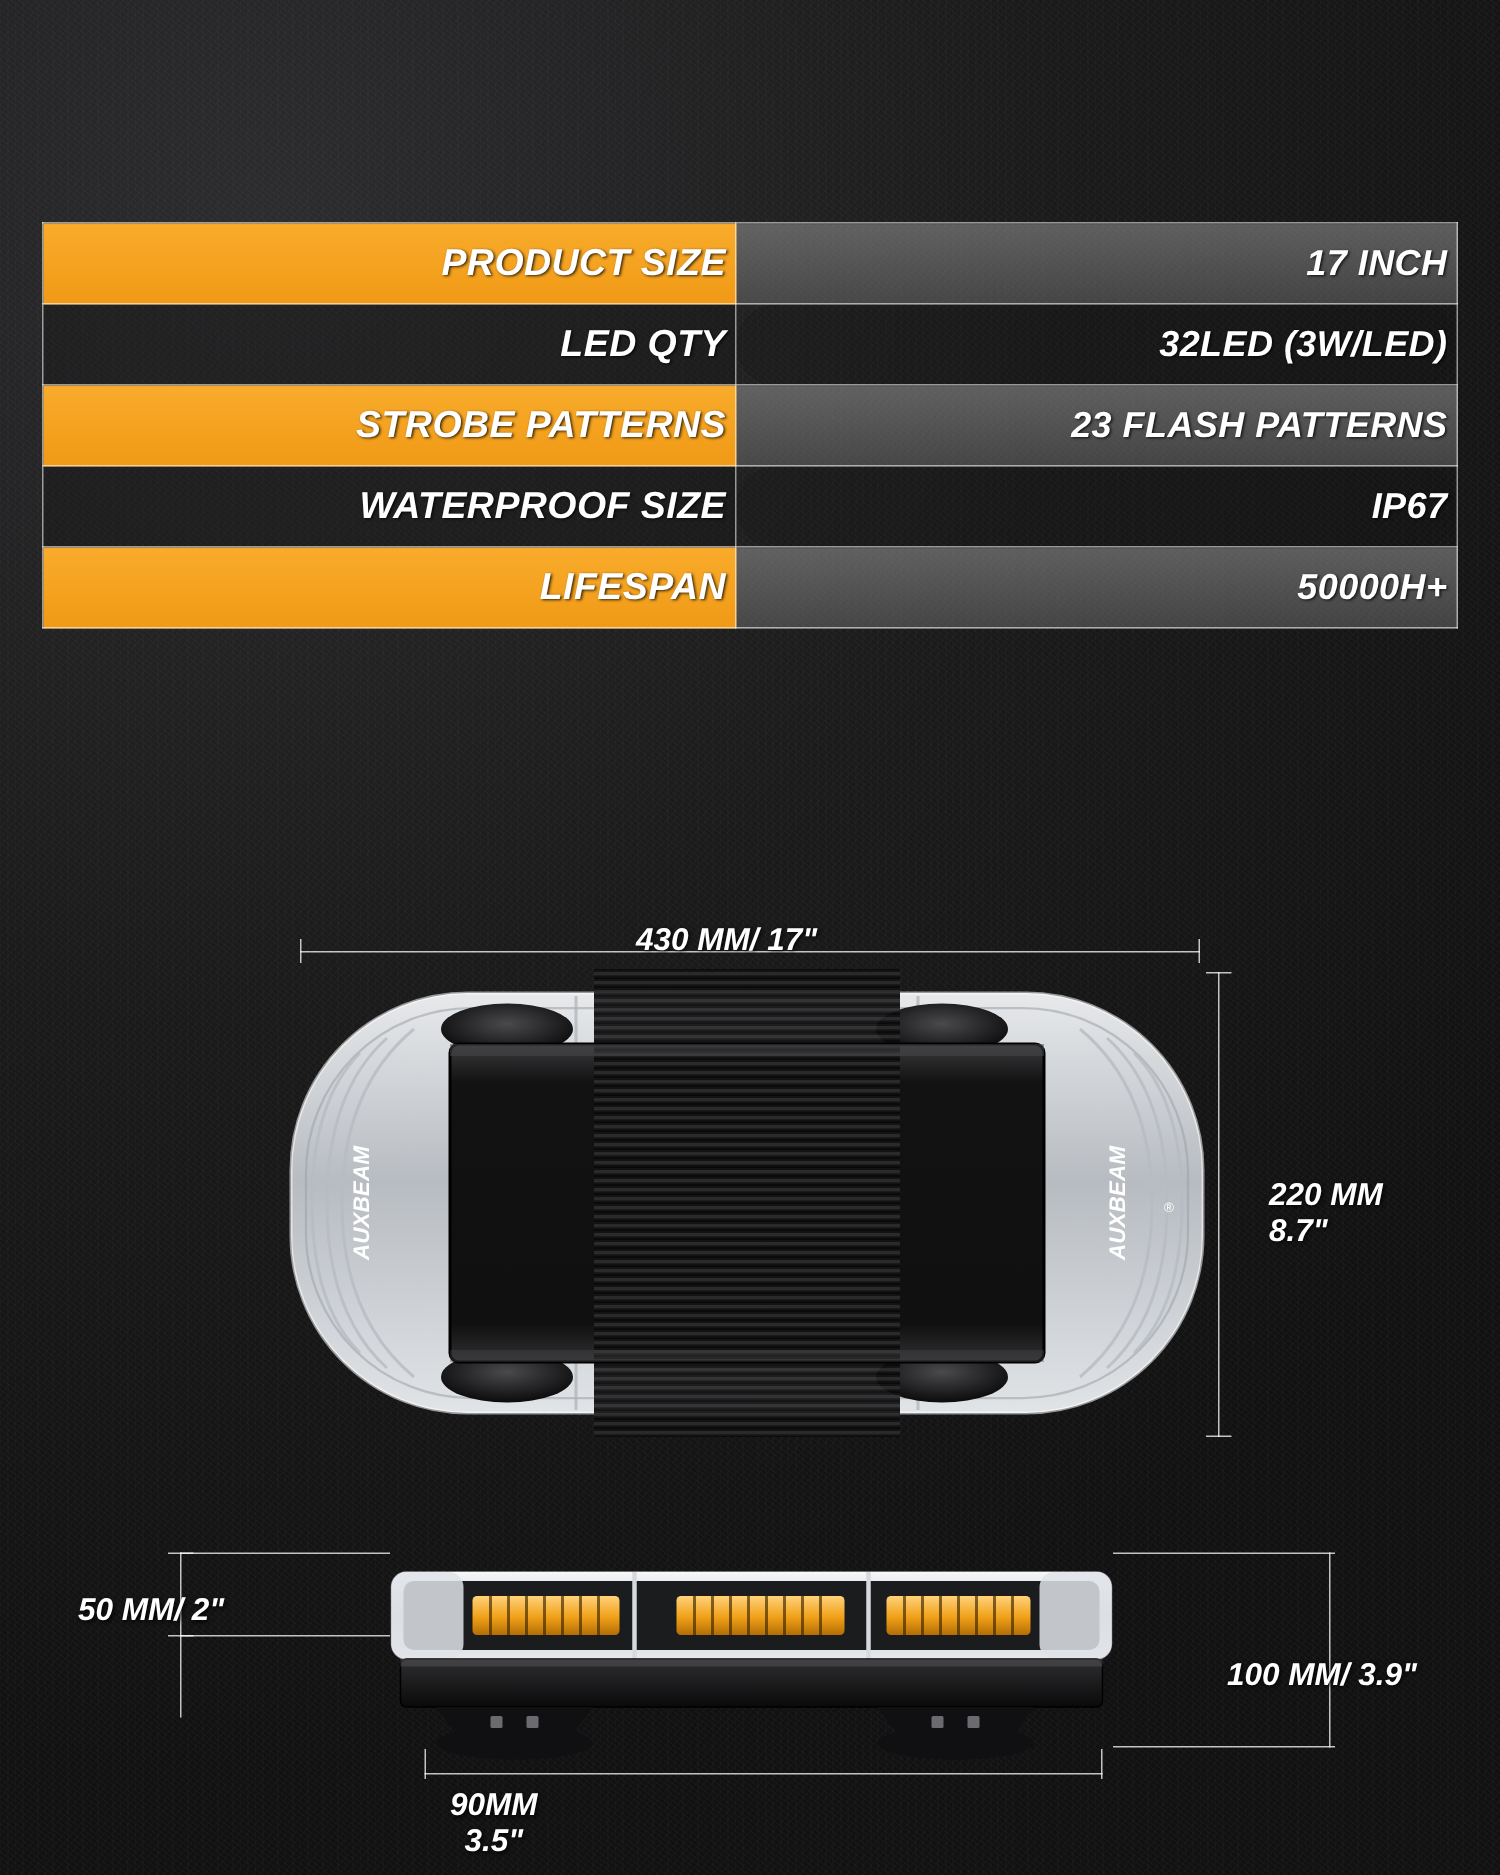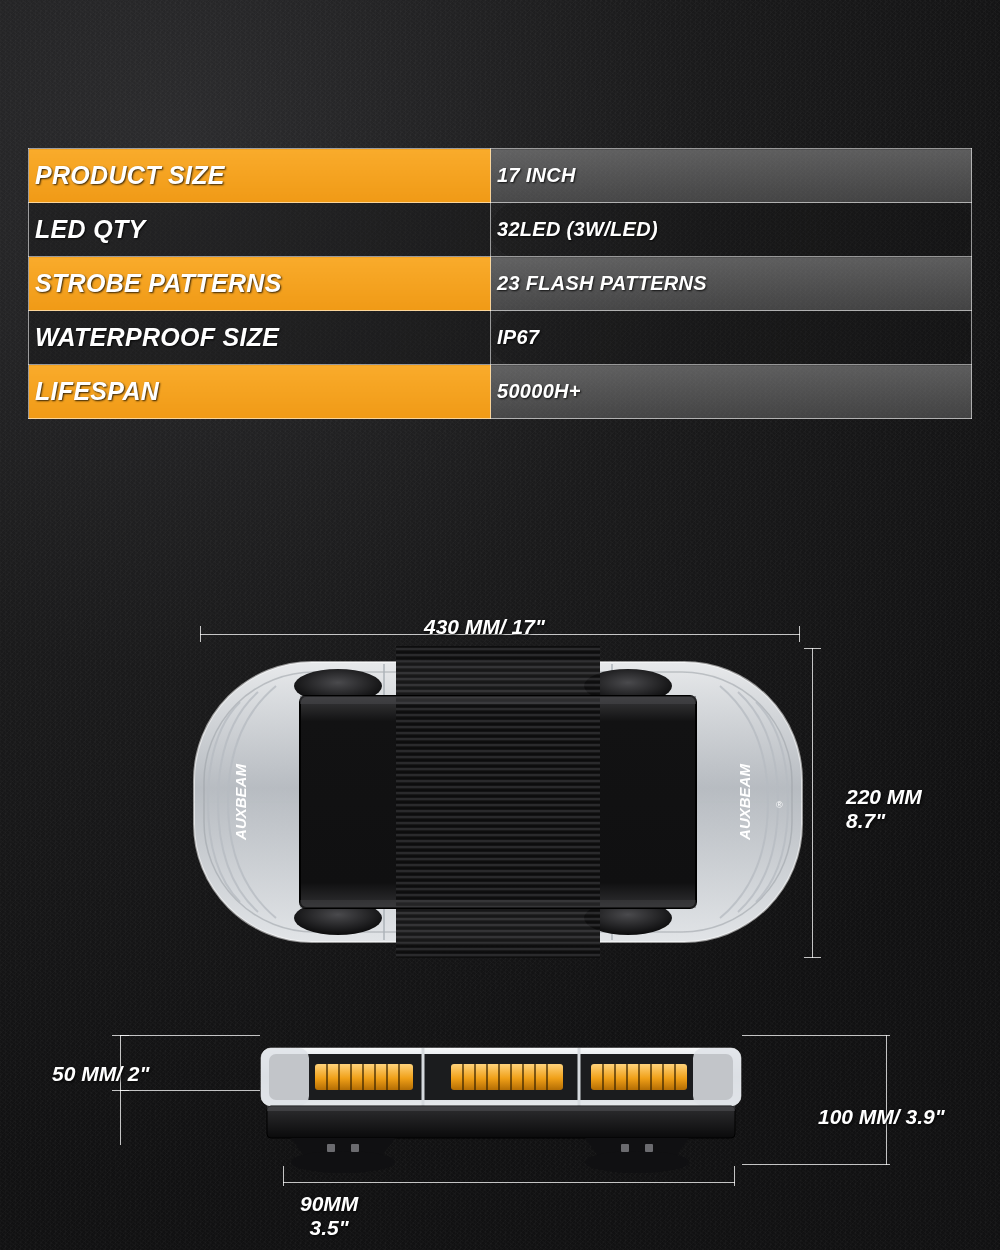--- a/index.html
+++ b/index.html
@@ -55,35 +55,35 @@
   #spec-table {
     position: absolute;
     top: 148px; left: 28px;
     width: 944px;
     border-collapse: collapse;
     table-layout: fixed;
   }
   #spec-table tr { height: 54px; }
   #spec-table td {
     border: 1px solid rgba(255,255,255,0.55);
-    text-align: left;
+    text-align: right;
     vertical-align: middle;
     font-style: italic;
     font-weight: bold;
     color: #ffffff;
     padding: 0 6px;
   }
   td.label {
     width: 462px;
     font-size: 25px;
     letter-spacing: 0.3px;
     text-shadow: 1px 1px 2px rgba(0,0,0,0.8);
   }
   td.value {
-    font-size: 20px;
+    font-size: 24px;
     letter-spacing: 0.3px;
     text-shadow: 1px 1px 2px rgba(0,0,0,0.8);
   }
   tr.odd td.label {
     background: linear-gradient(180deg, #f9ab2b 0%, #f09a16 100%);
     color: #fff;
   }
   tr.even td.label { background: rgba(20,20,21,0.35); margin-top: 40px; }
   tr.odd td.value {
     background: linear-gradient(180deg, rgba(150,150,150,0.55) 0%, rgba(110,110,110,0.5) 100%);

